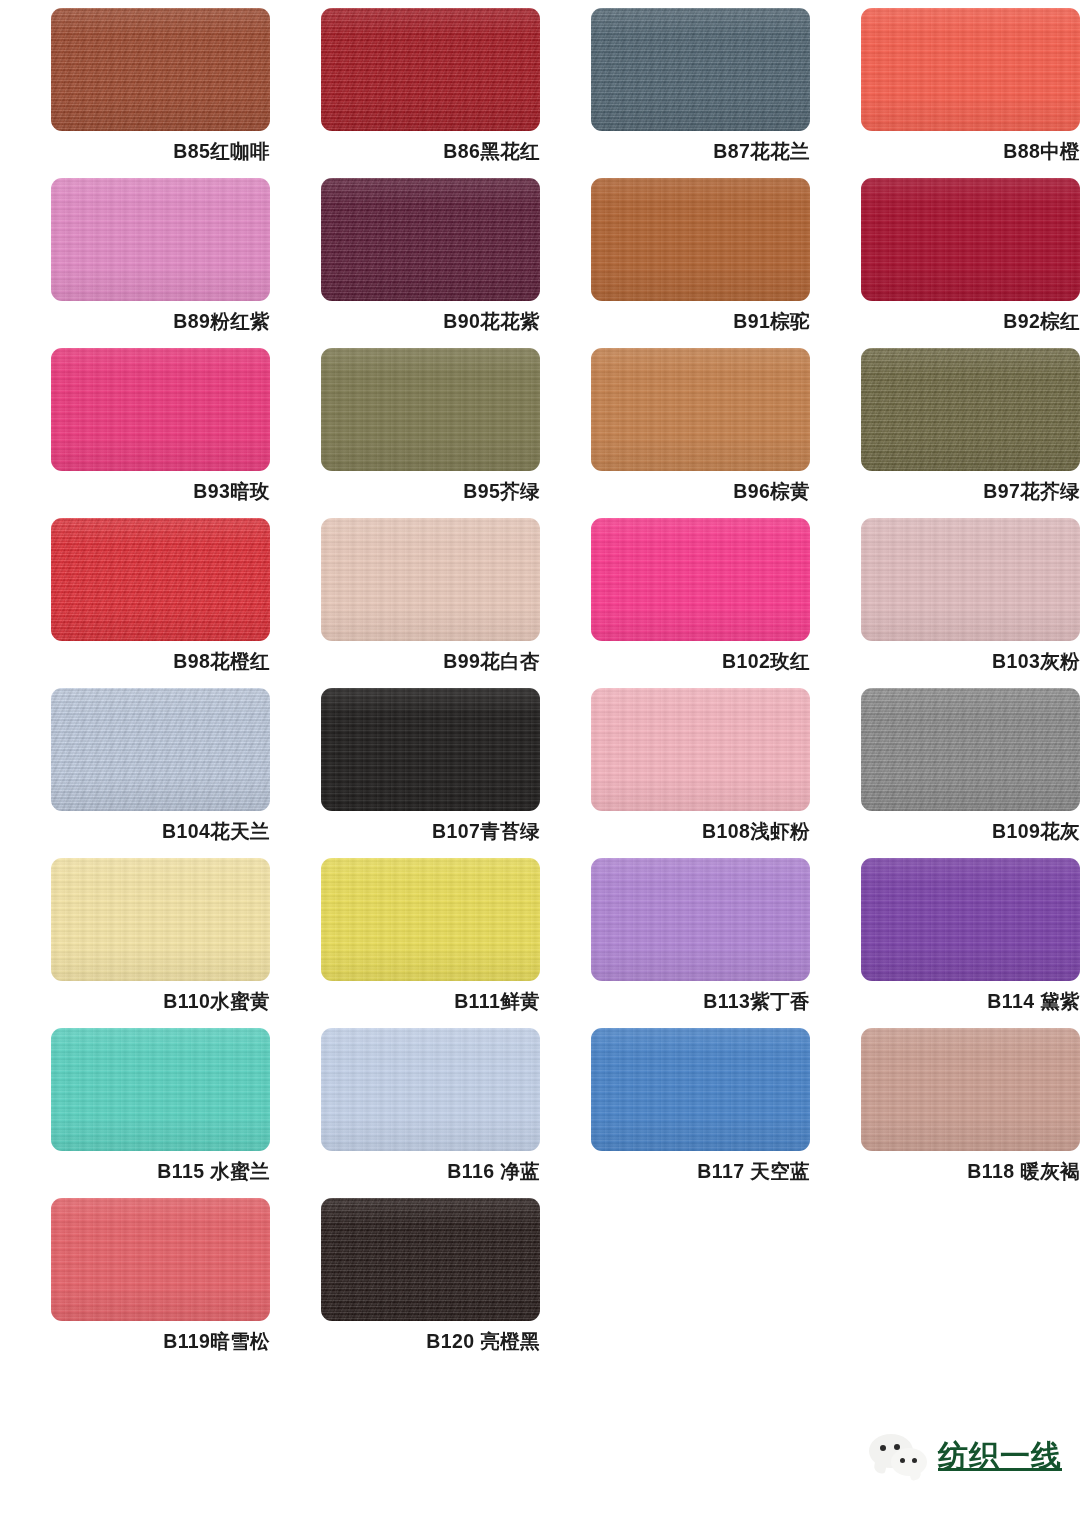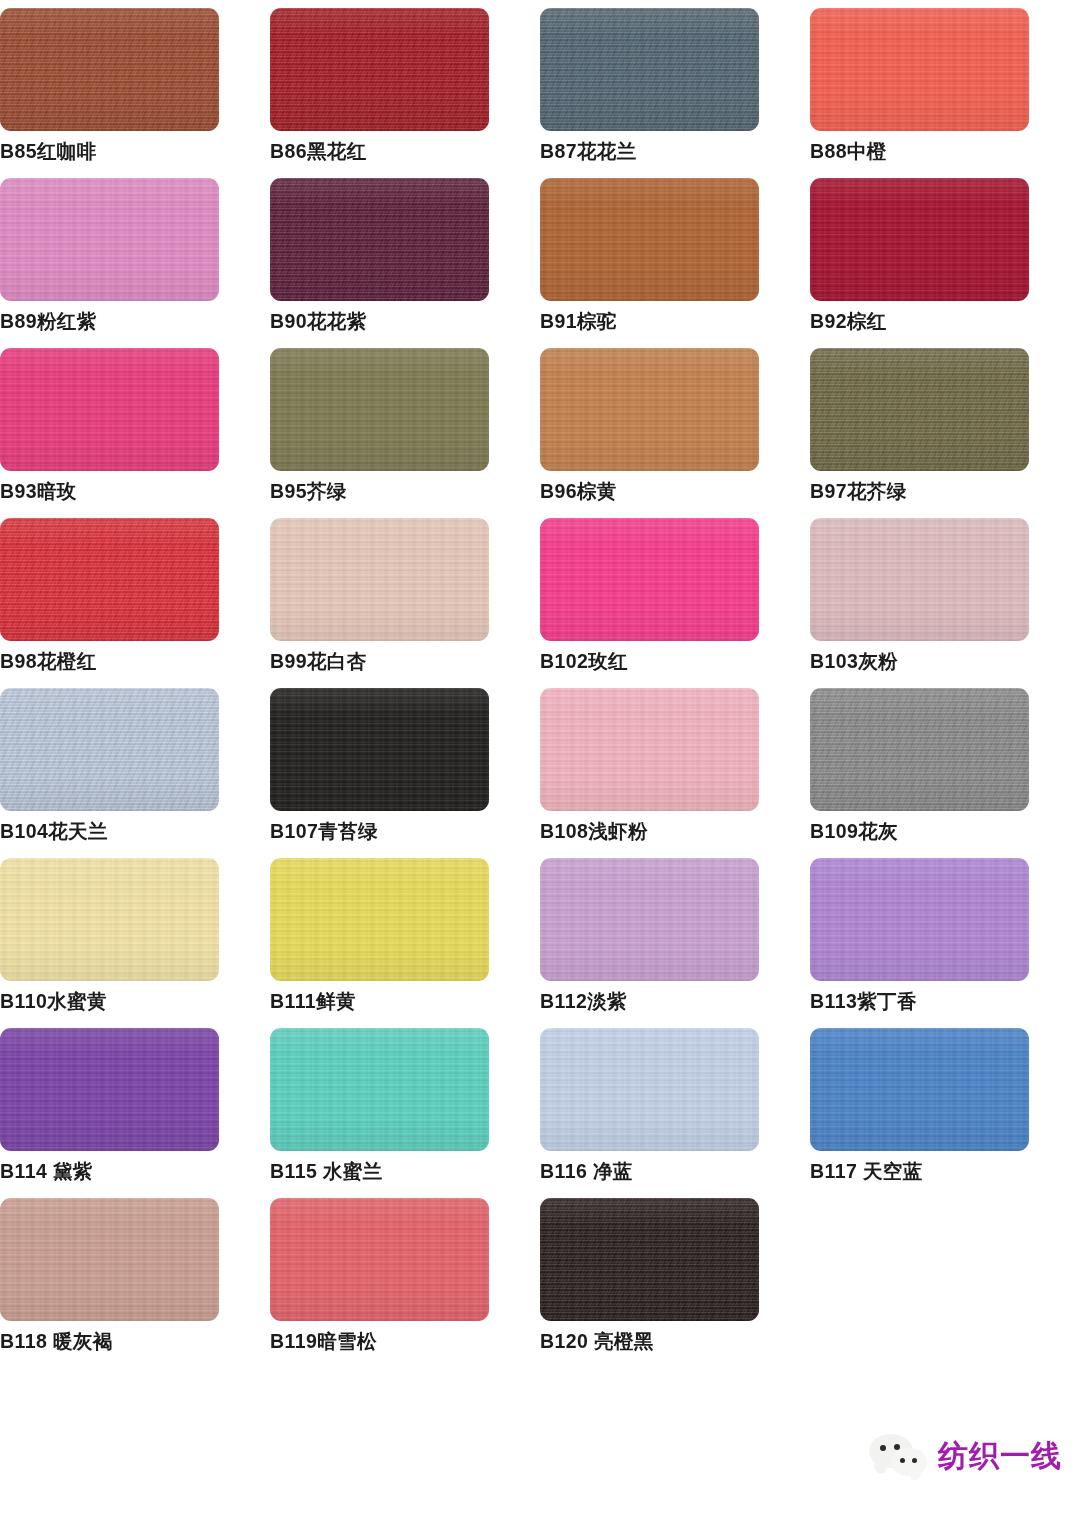--- a/index.html
+++ b/index.html
@@ -28,21 +28,21 @@
     justify-content: center;
     align-content: start;
     padding-top: 8px;
     box-sizing: border-box;
   }
 
   .swatch-cell {
     position: relative;
     display: flex;
     flex-direction: column;
-    align-items: flex-start;
+    align-items: flex-end;
   }
 
   .swatch-chip {
     width: 219px;
     height: 123px;
     border-radius: 11px;
     position: relative;
     overflow: hidden;
     background-color: #bbb;
   }
@@ -181,24 +181,25 @@
     background: #2a2a2a;
     border-radius: 50%;
   }
   #watermark .eye.b1 { left: 11px; top: 11px; }
   #watermark .eye.b2 { left: 25px; top: 10px; }
   #watermark .eye.s1 { left: 31px; top: 24px; width: 5px; height: 5px; }
   #watermark .eye.s2 { left: 43px; top: 24px; width: 5px; height: 5px; }
   #watermark .wm-text {
     font-size: 30px;
     font-weight: bold;
-    color: #a21caf;
+    color: #14532d;
     letter-spacing: 1px;
     line-height: 1;
     font-family: "DejaVu Sans", "Liberation Sans", sans-serif;
+    text-decoration: underline;
   }
 </style>
 </head>
 <body>
 
 <div id="swatch-grid">
     <div class="swatch-cell">
       <div class="swatch-chip melange" style="background-color: rgb(160, 71, 43);"></div>
       <div class="swatch-label">B85红咖啡</div>
     </div>
@@ -278,24 +279,20 @@
       <div class="swatch-chip melange" style="background-color: rgb(140, 140, 140);"></div>
       <div class="swatch-label">B109花灰</div>
     </div>
     <div class="swatch-cell">
       <div class="swatch-chip" style="background-color: rgb(243, 227, 166);"></div>
       <div class="swatch-label">B110水蜜黄</div>
     </div>
     <div class="swatch-cell">
       <div class="swatch-chip" style="background-color: rgb(232, 220, 90);"></div>
       <div class="swatch-label">B111鲜黄</div>
-    </div>
-    <div class="swatch-cell">
-      <div class="swatch-chip" style="background-color: rgb(201, 162, 210);"></div>
-      <div class="swatch-label">B112淡紫</div>
     </div>
     <div class="swatch-cell">
       <div class="swatch-chip" style="background-color: rgb(176, 134, 212);"></div>
       <div class="swatch-label">B113紫丁香</div>
     </div>
     <div class="swatch-cell">
       <div class="swatch-chip" style="background-color: rgb(123, 68, 168);"></div>
       <div class="swatch-label">B114 黛紫</div>
     </div>
     <div class="swatch-cell">

